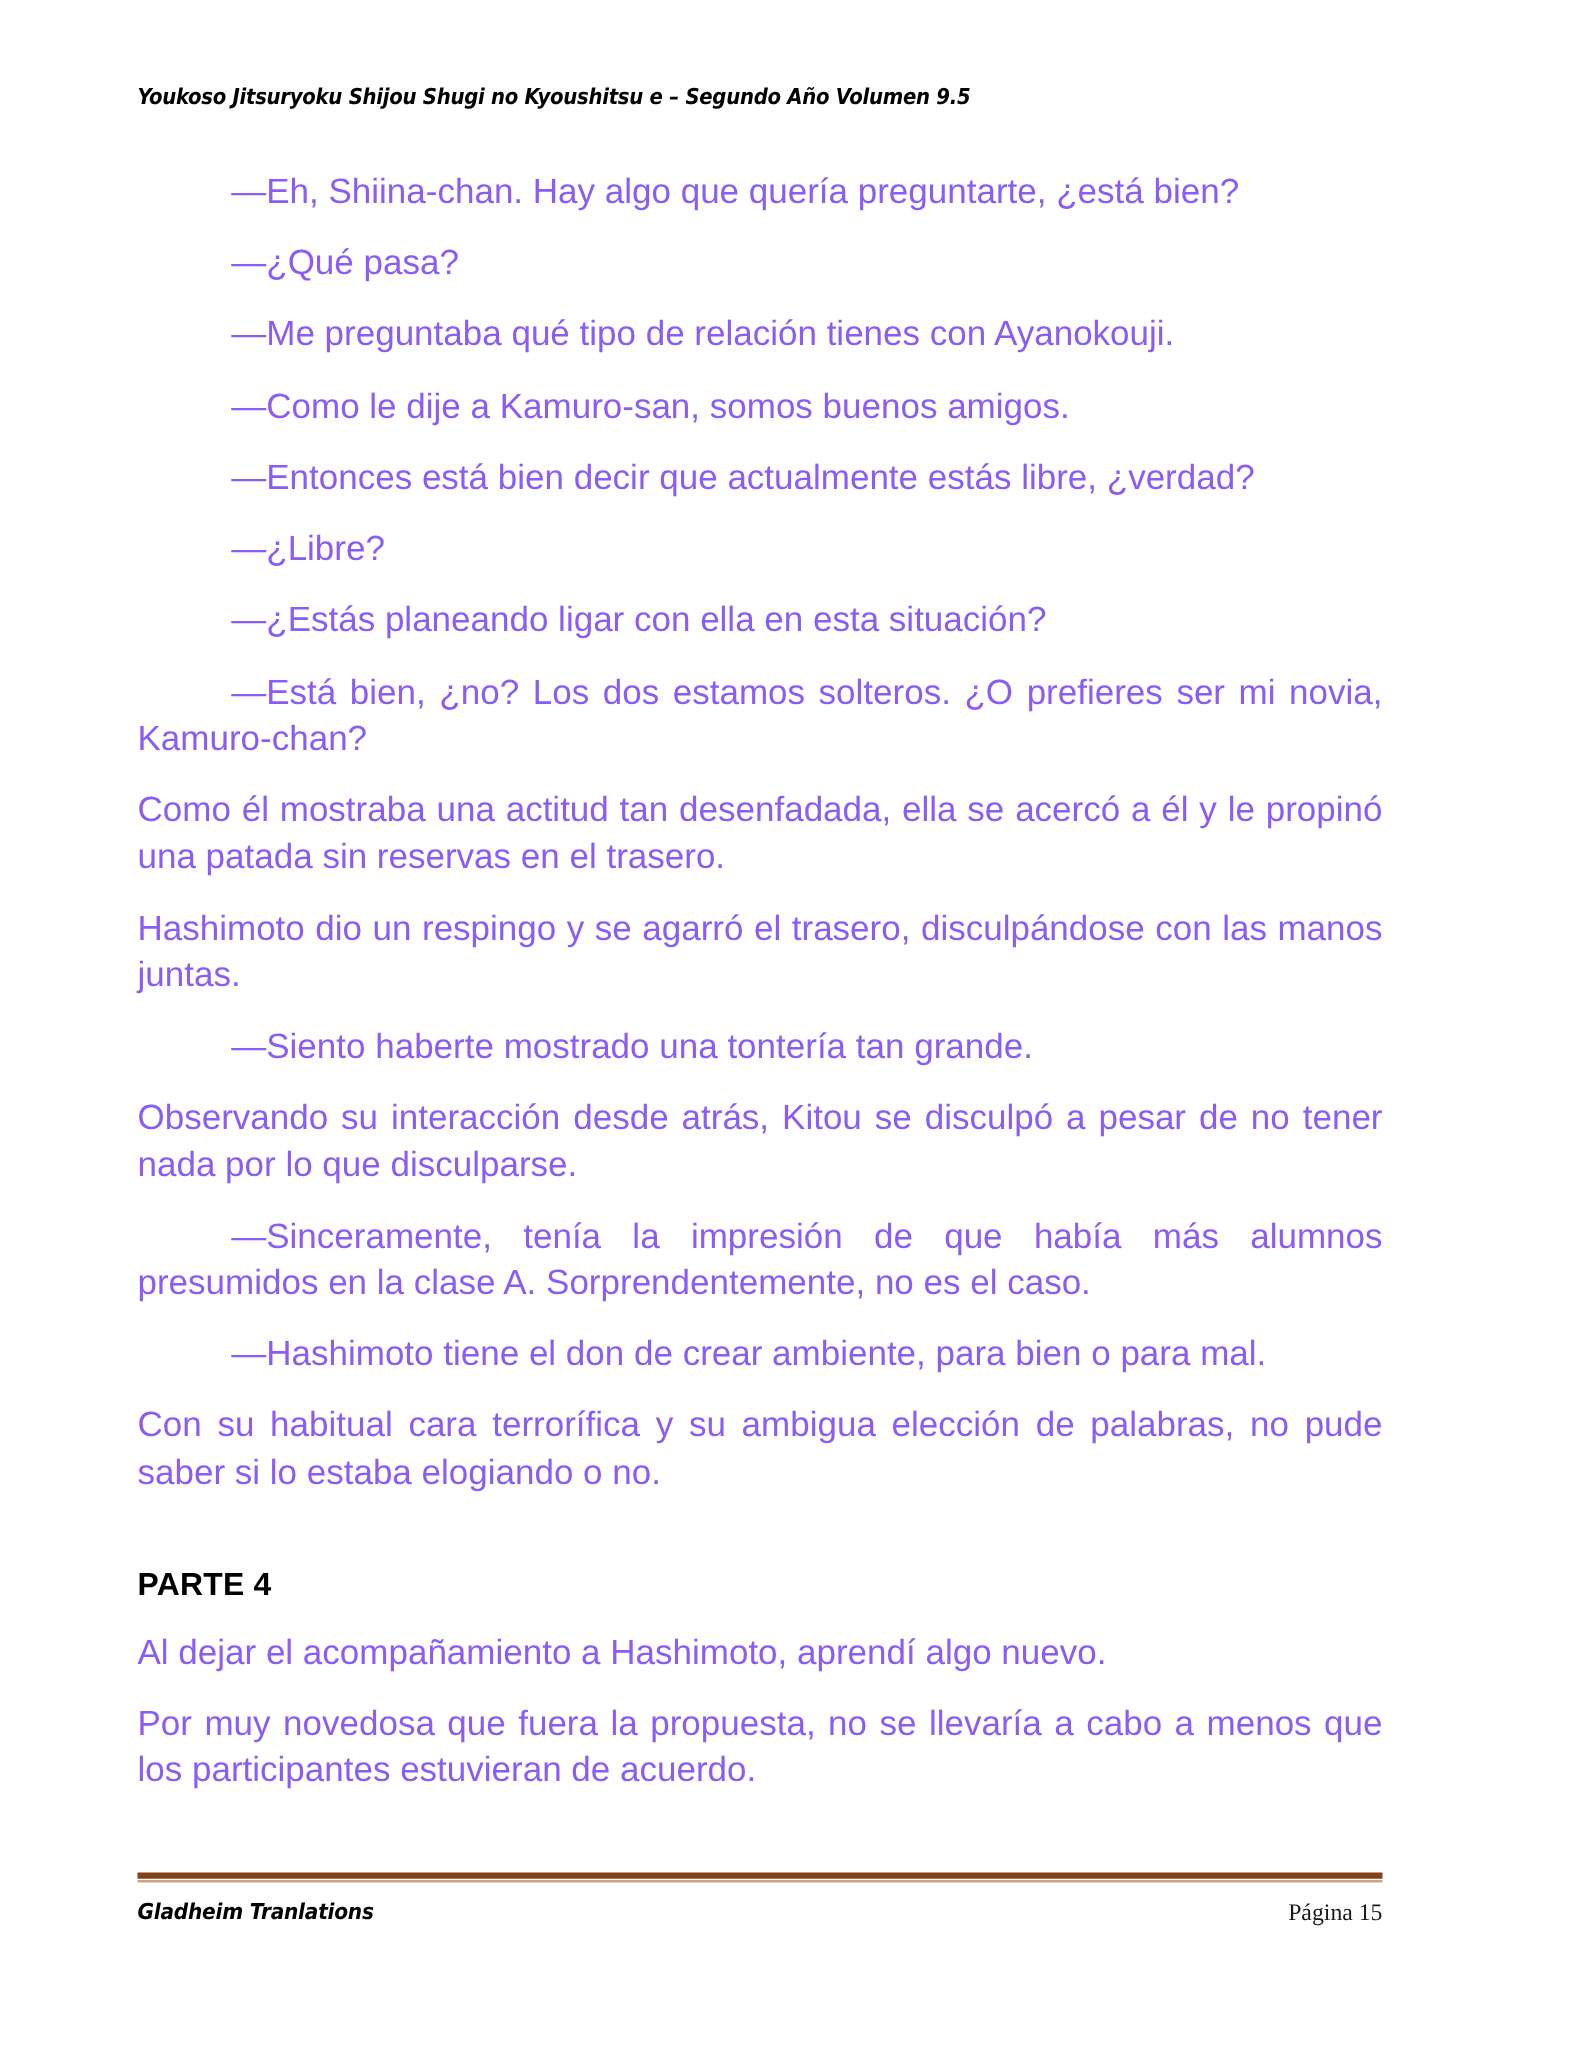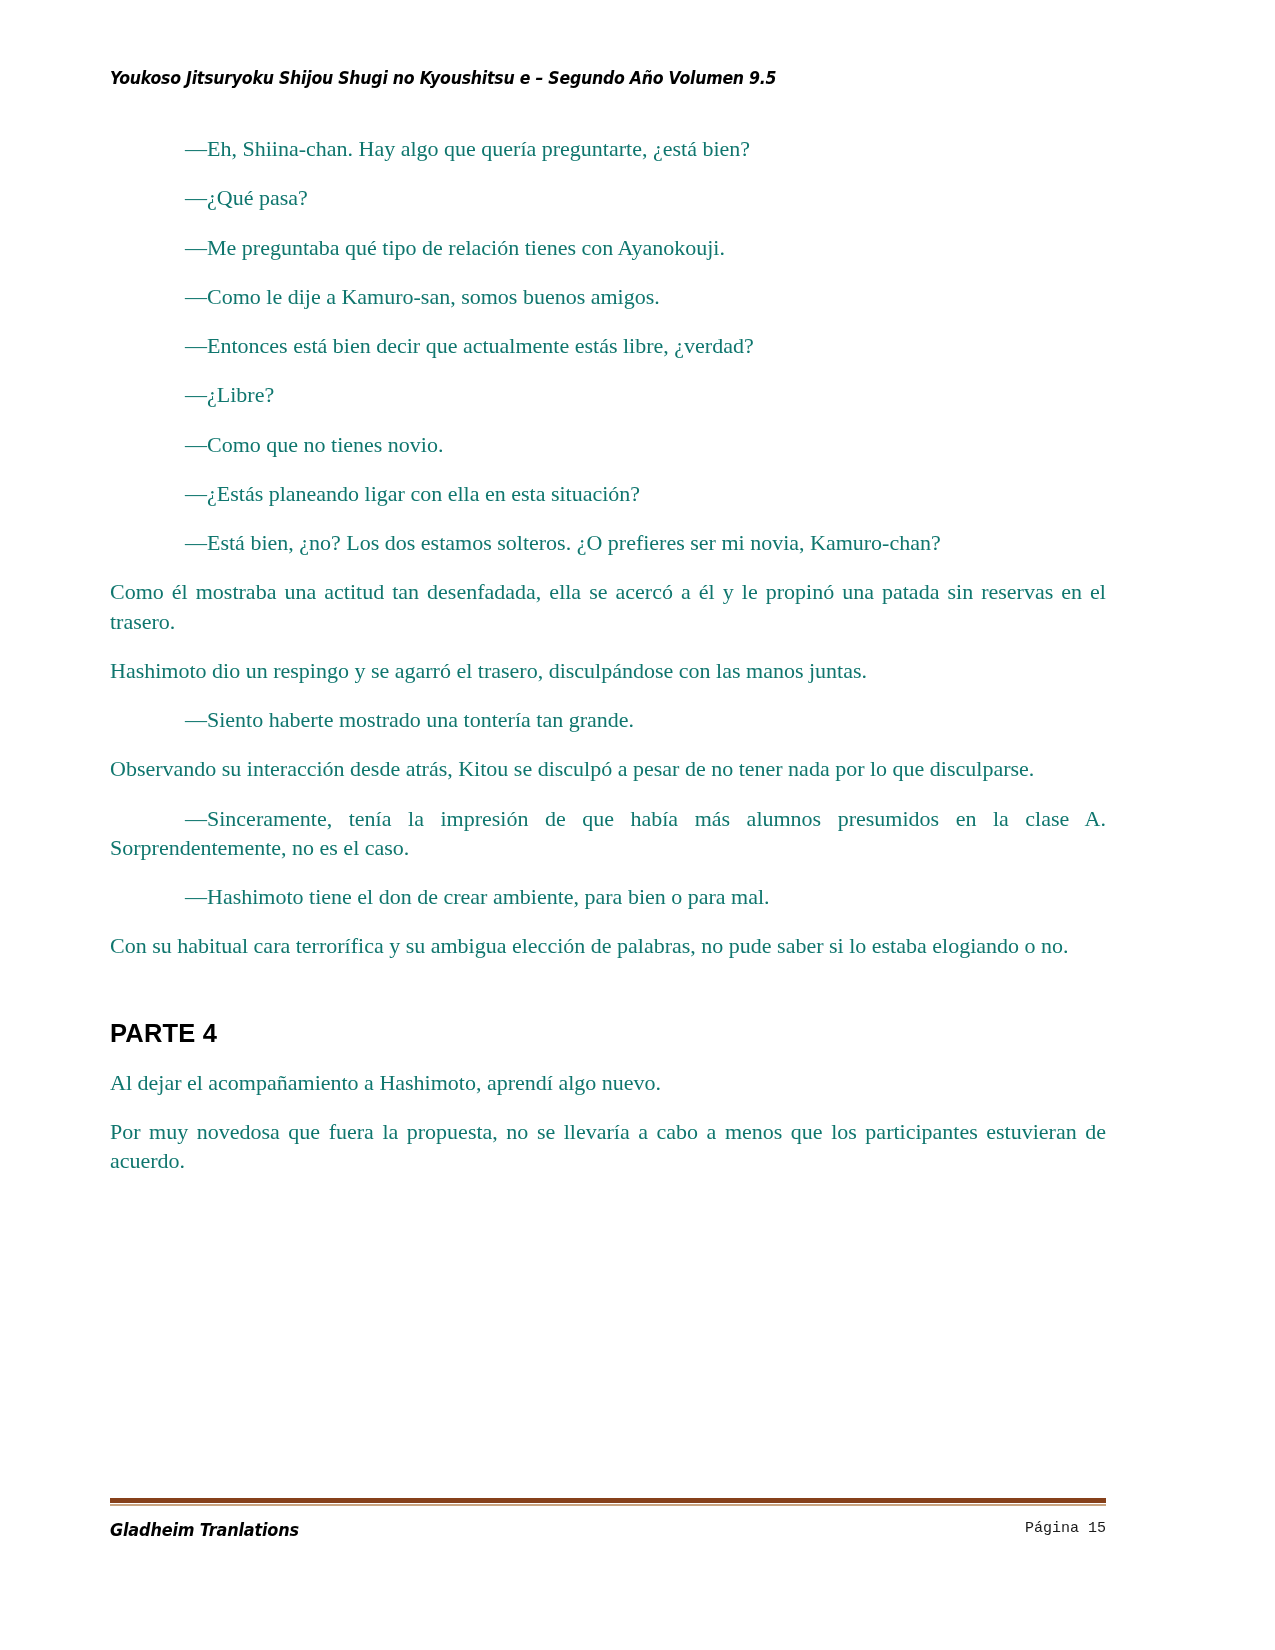--- a/index.html
+++ b/index.html
@@ -44,26 +44,26 @@
   
   .content {
     position: absolute;
     left: 110px;
     top: 134px;
     width: 996px;
   }
 
   p.para {
     margin: 0 0 20px 0;
-    font-size: 22px;
+    font-size: 28px;
     line-height: 1.33;
     text-align: justify;
     text-justify: inter-word;
-    font-family: Liberation Serif, serif;
-    color: #0f766e;
+    font-family: Liberation Sans, sans-serif;
+    color: #8b5cf6;
     -webkit-hyphens: none;
     hyphens: none;
   }
   p.para:last-child { margin-bottom: 0; }
 
   
   p.dialogue {
     text-indent: 75px;
   }
 
@@ -132,42 +132,41 @@
     letter-spacing: -0.2px;
     transform: scaleX(0.92);
     transform-origin: left center;
     white-space: nowrap;
     color: #000;
   }
   .footer-right {
     position: absolute;
     right: 0;
     top: 4px;
-    font-family: Liberation Mono, monospace;
-    font-size: 15px;
+    font-family: Liberation Serif, serif;
+    font-size: 19px;
     color: #1a1a1a;
     white-space: nowrap;
   }
 </style>
 </head>
 <body>
 
 <div class="page">
 
   <div class="page-header">Youkoso Jitsuryoku Shijou Shugi no Kyoushitsu e – Segundo Año Volumen 9.5</div>
 
   <div class="content">
     <div id="body-blocks">
         <p class="para dialogue">—Eh, Shiina-chan. Hay algo que quería preguntarte, ¿está bien?</p>
         <p class="para dialogue">—¿Qué pasa?</p>
         <p class="para dialogue">—Me preguntaba qué tipo de relación tienes con Ayanokouji.</p>
         <p class="para dialogue">—Como le dije a Kamuro-san, somos buenos amigos.</p>
         <p class="para dialogue">—Entonces está bien decir que actualmente estás libre, ¿verdad?</p>
         <p class="para dialogue">—¿Libre?</p>
-        <p class="para dialogue">—Como que no tienes novio.</p>
         <p class="para dialogue">—¿Estás planeando ligar con ella en esta situación?</p>
         <p class="para dialogue-wrap">—Está bien, ¿no? Los dos estamos solteros. ¿O prefieres ser mi novia, Kamuro-chan?</p>
         <p class="para narration">Como él mostraba una actitud tan desenfadada, ella se acercó a él y le propinó una patada sin reservas en el trasero.</p>
         <p class="para narration">Hashimoto dio un respingo y se agarró el trasero, disculpándose con las manos juntas.</p>
         <p class="para dialogue">—Siento haberte mostrado una tontería tan grande.</p>
         <p class="para narration">Observando su interacción desde atrás, Kitou se disculpó a pesar de no tener nada por lo que disculparse.</p>
         <p class="para dialogue-wrap">—Sinceramente, tenía la impresión de que había más alumnos presumidos en la clase A. Sorprendentemente, no es el caso.</p>
         <p class="para dialogue">—Hashimoto tiene el don de crear ambiente, para bien o para mal.</p>
         <p class="para narration">Con su habitual cara terrorífica y su ambigua elección de palabras, no pude saber si lo estaba elogiando o no.</p>
       </div>

